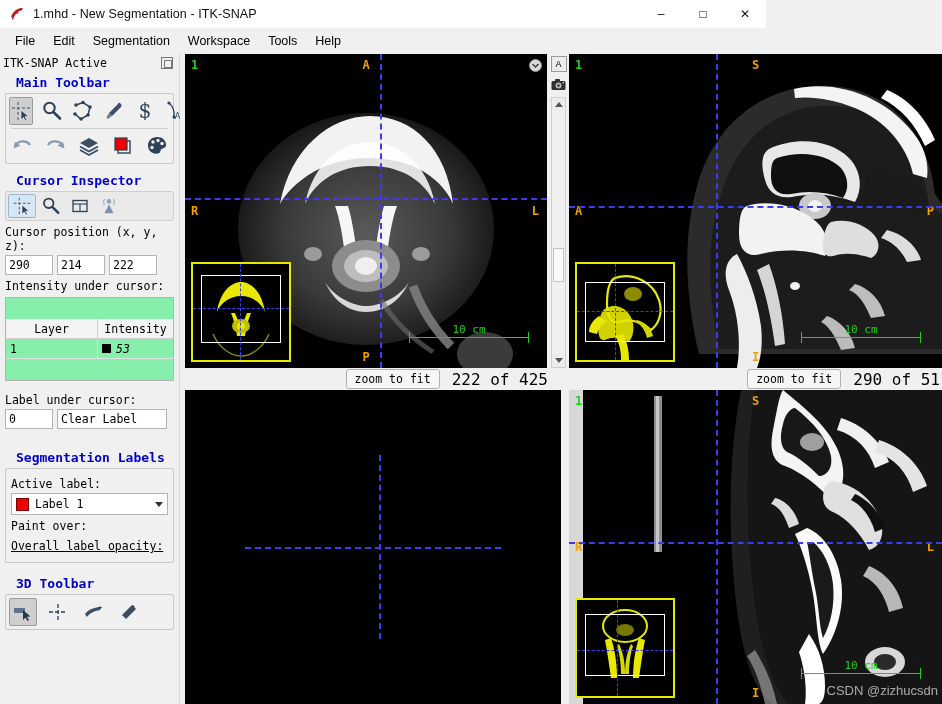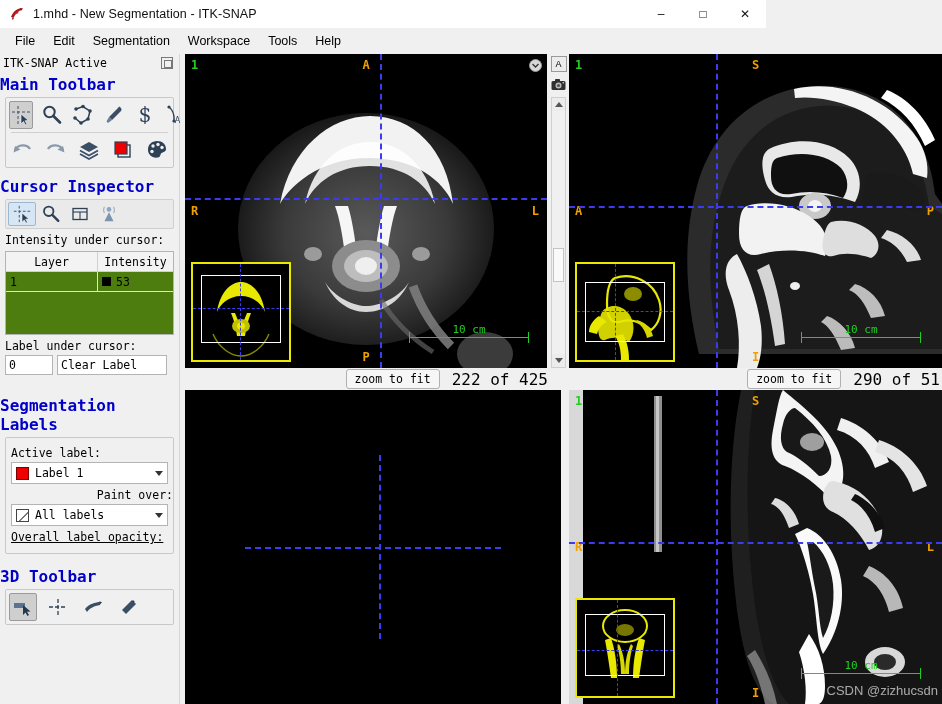--- a/index.html
+++ b/index.html
@@ -57,22 +57,22 @@
   .tb-header .restore-glyph {
     margin-left: auto; width: 12px; height: 12px;
     border: 1px solid #777; position: relative; background: #f0f0f0;
   }
   .tb-header .restore-glyph::after {
     content: ""; position: absolute; left: 2px; top: 2px;
     width: 6px; height: 6px; border: 1px solid #777;
   }
   .sect-title {
     font-family: "DejaVu Sans Mono", monospace;
-    font-size: 16px; font-weight: bold; color: #0000c8;
-    padding: 3px 0 3px 0;
+    font-size: 13px; font-weight: bold; color: #0000c8;
+    padding: 3px 0 3px 16px;
   }
   .group-box {
     margin: 0 5px; border: 1px solid #c8c8c8; background: #f0f0f0;
     border-radius: 2px; padding: 3px;
   }
   .icon-row { display: flex; align-items: center; gap: 7px; }
   .tool-btn {
     width: 28px; height: 28px; display: flex; align-items: center; justify-content: center;
     border: 1px solid transparent; border-radius: 2px; background: transparent;
   }
@@ -95,38 +95,38 @@
   }
   .field-row { display: flex; gap: 4px; padding: 0 5px; }
   .tfield {
     border: 1px solid #b4b4b4; background: #fff; height: 20px;
     font-family: "DejaVu Sans Mono", monospace; font-size: 11.5px;
     padding: 0 3px; display: flex; align-items: center; color: #000;
   }
   .tfield.coord { width: 48px; }
 
   .grid-table {
-    margin: 2px 5px 0 5px; border: 1px solid #b4b4b4; background: #4d7c0f;
-    height: 84px; display: flex; flex-direction: column;
+    margin: 2px 5px 8px 5px; border: 1px solid #b4b4b4; background: #86efac;
+    height: 84px; display: flex; flex-direction: column; justify-content: center;
   }
   .gt-head { display: flex; height: 20px; border-bottom: 1px solid #d0d0d0; }
   .gt-th {
     font-family: "DejaVu Sans Mono", monospace; font-size: 11.5px;
     display: flex; align-items: center; justify-content: center;
     background: #f3f3f3; border-right: 1px solid #d0d0d0;
   }
   .gt-th:last-child { border-right: none; }
   .gt-th.c1 { width: 92px; } .gt-th.c2 { flex: 1; }
   .gt-row { display: flex; height: 20px; border-bottom: 1px solid #e0e0e0; }
   .gt-td {
     font-family: "DejaVu Sans Mono", monospace; font-size: 11.5px;
     display: flex; align-items: center; padding-left: 4px;
     border-right: 1px solid #e0e0e0;
   }
-  .gt-td:last-child { border-right: none; }
+  .gt-td:last-child { border-right: none; font-style: italic; }
   .gt-td.c1 { width: 92px; } .gt-td.c2 { flex: 1; gap: 5px; }
   .swatch-blk { width: 9px; height: 9px; background: #000; display: inline-block; }
 
   .combo {
     margin: 0 5px; height: 22px; border: 1px solid #b4b4b4; background: #fff;
     display: flex; align-items: center; padding: 0 4px; gap: 6px;
   }
   .combo .caret {
     margin-left: auto; width: 0; height: 0;
     border-left: 4px solid transparent; border-right: 4px solid transparent;
@@ -429,20 +429,26 @@
       <div class="ci-btn">
         <svg width="20" height="20" viewBox="0 0 22 22">
           <circle cx="11" cy="6" r="2.6" fill="#8fa6c0"></circle>
           <path d="M6 3 A7 7 0 0 0 6 10" fill="none" stroke="#9fb3c9" stroke-width="1.2"></path>
           <path d="M16 3 A7 7 0 0 1 16 10" fill="none" stroke="#9fb3c9" stroke-width="1.2"></path>
           <path d="M11 9 L6 19 L16 19 Z" fill="#7b93ad"></path>
         </svg>
       </div>
     </div>
 
+    <div class="lbl">Cursor position (x, y, z):</div>
+    <div class="field-row">
+      <div class="tfield coord">290</div>
+      <div class="tfield coord">214</div>
+      <div class="tfield coord">222</div>
+    </div>
 
     <div class="lbl">Intensity under cursor:</div>
     <div class="grid-table">
       <div class="gt-head">
         <div class="gt-th c1">Layer</div>
         <div class="gt-th c2">Intensity</div>
       </div>
       <div class="gt-row">
         <div class="gt-td c1">1</div>
         <div class="gt-td c2">
@@ -459,26 +465,21 @@
     </div>
 
     <div class="sect-title" style="margin-top:18px;">Segmentation Labels</div>
     <div class="group-box" style="padding:4px 0 7px 0;">
       <div class="lbl" style="padding-left:5px;">Active label:</div>
       <div class="combo">
         <span class="sw-red"></span>
         <span class="combo-label">Label 1</span>
         <span class="caret"></span>
       </div>
-      <div class="lbl" style="padding-left:5px;text-align:right;">Paint over:</div>
-      <div class="combo">
-        <span class="sw-hatch"></span>
-        <span class="combo-label">All labels</span>
-        <span class="caret"></span>
-      </div>
+      <div class="lbl" style="padding-left:5px;">Paint over:</div>
       <div class="lbl" style="padding-left:5px;text-decoration:underline;">Overall label opacity:</div>
     </div>
 
     <div class="sect-title" style="margin-top:10px;">3D Toolbar</div>
     <div class="group-box">
       <div class="icon-row">
         <div class="tool-btn selected">
           <svg width="22" height="22" viewBox="0 0 22 22">
             <rect x="2" y="7" width="11" height="5" fill="#5a7490"></rect>
             <path d="M11 9 L11 19 L13.5 16.5 L15.5 20 L17 19 L15 15.8 L18.5 15.5 Z" fill="#24384d"></path>

